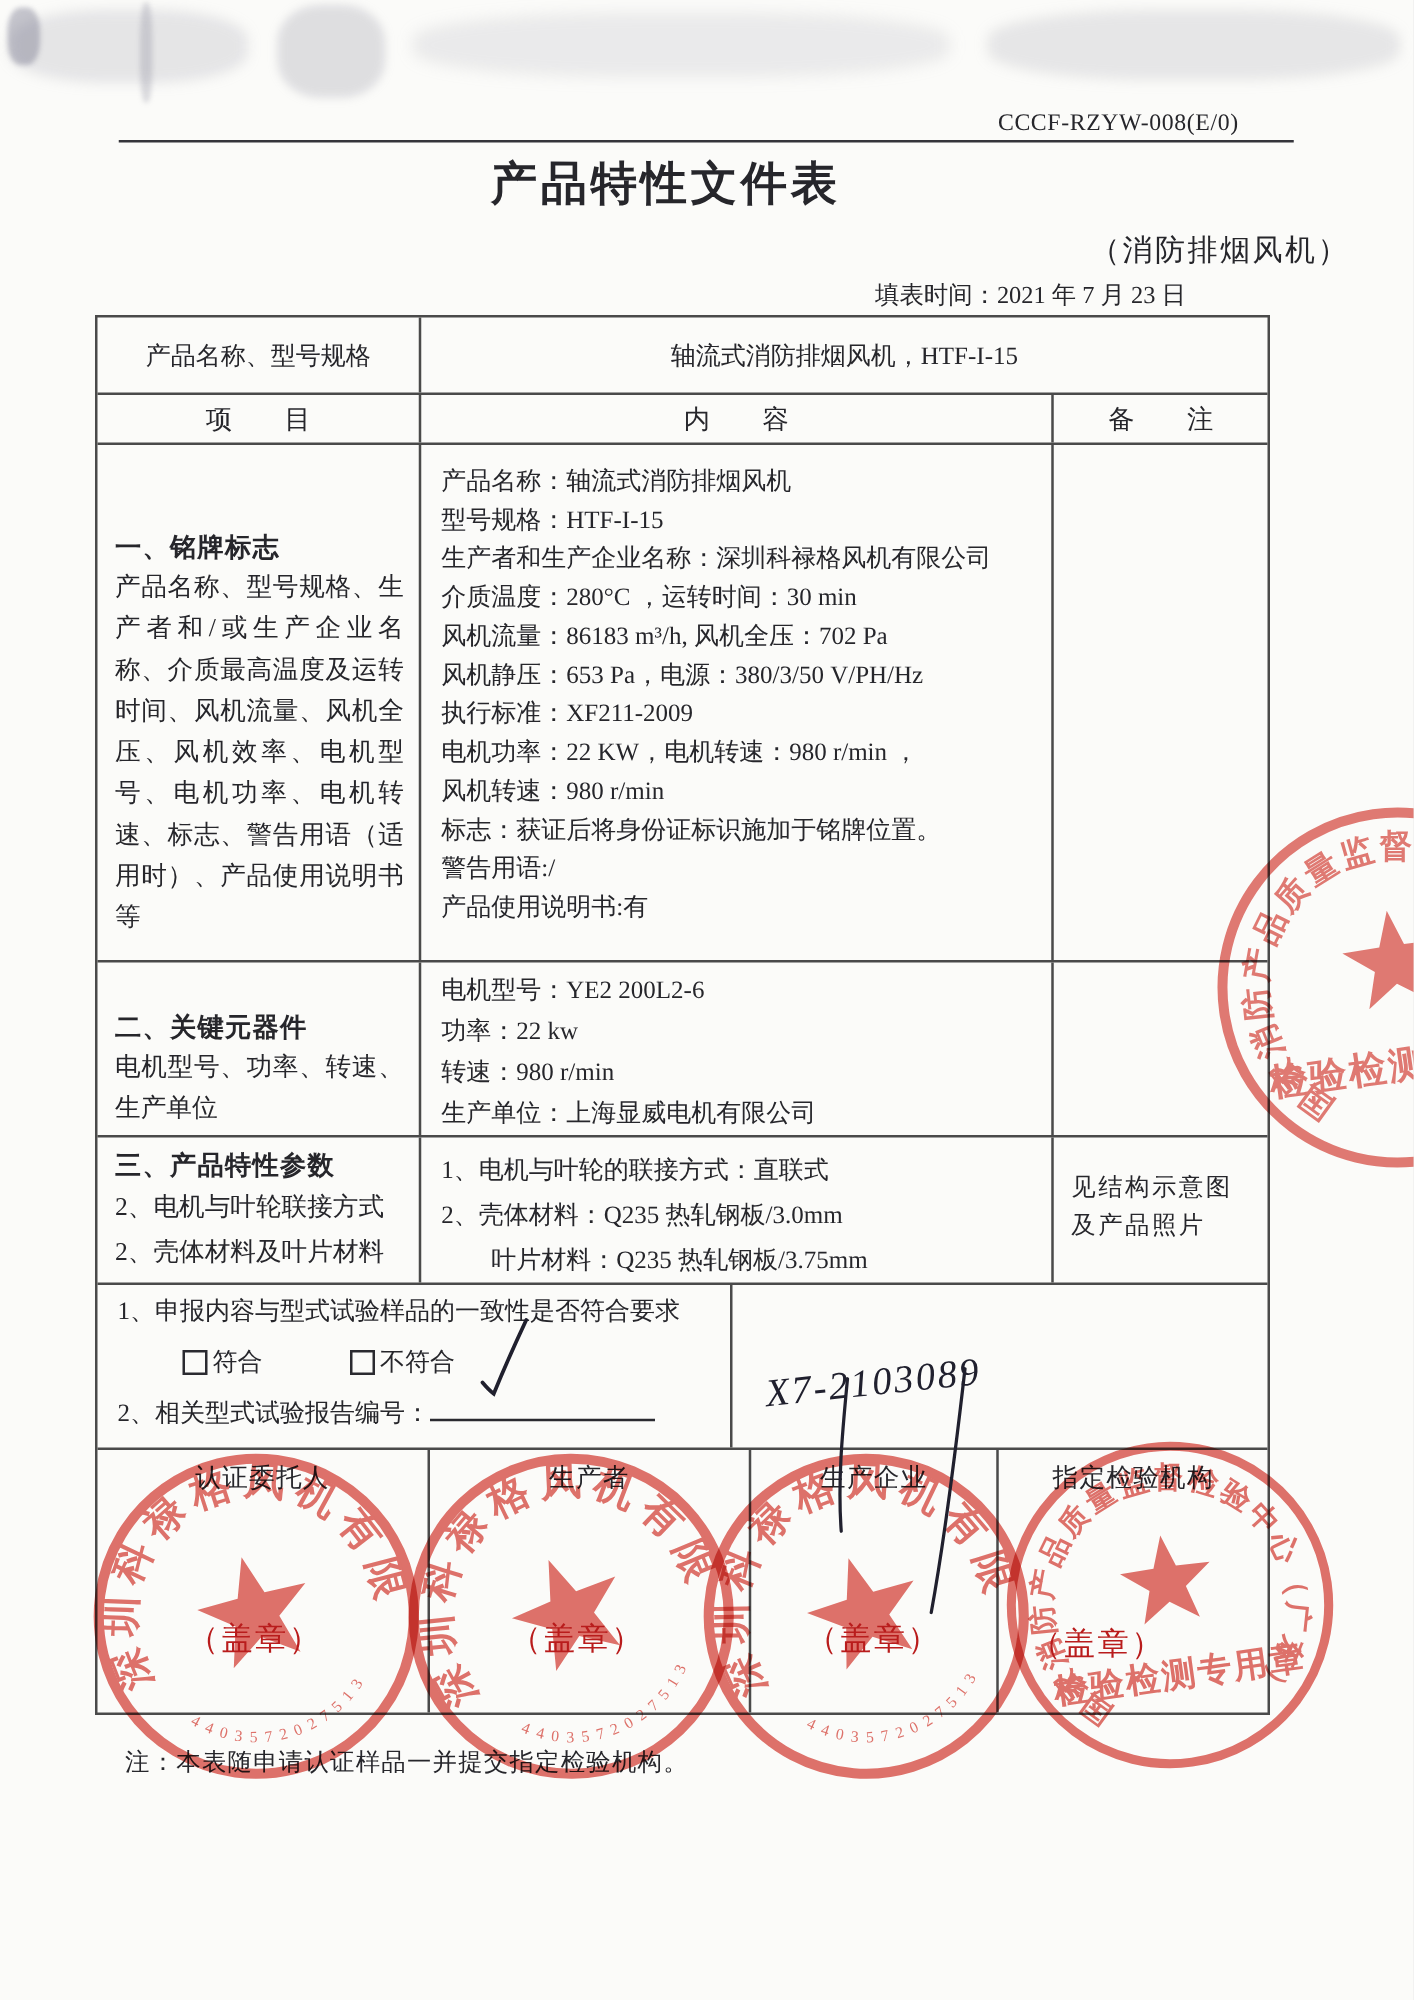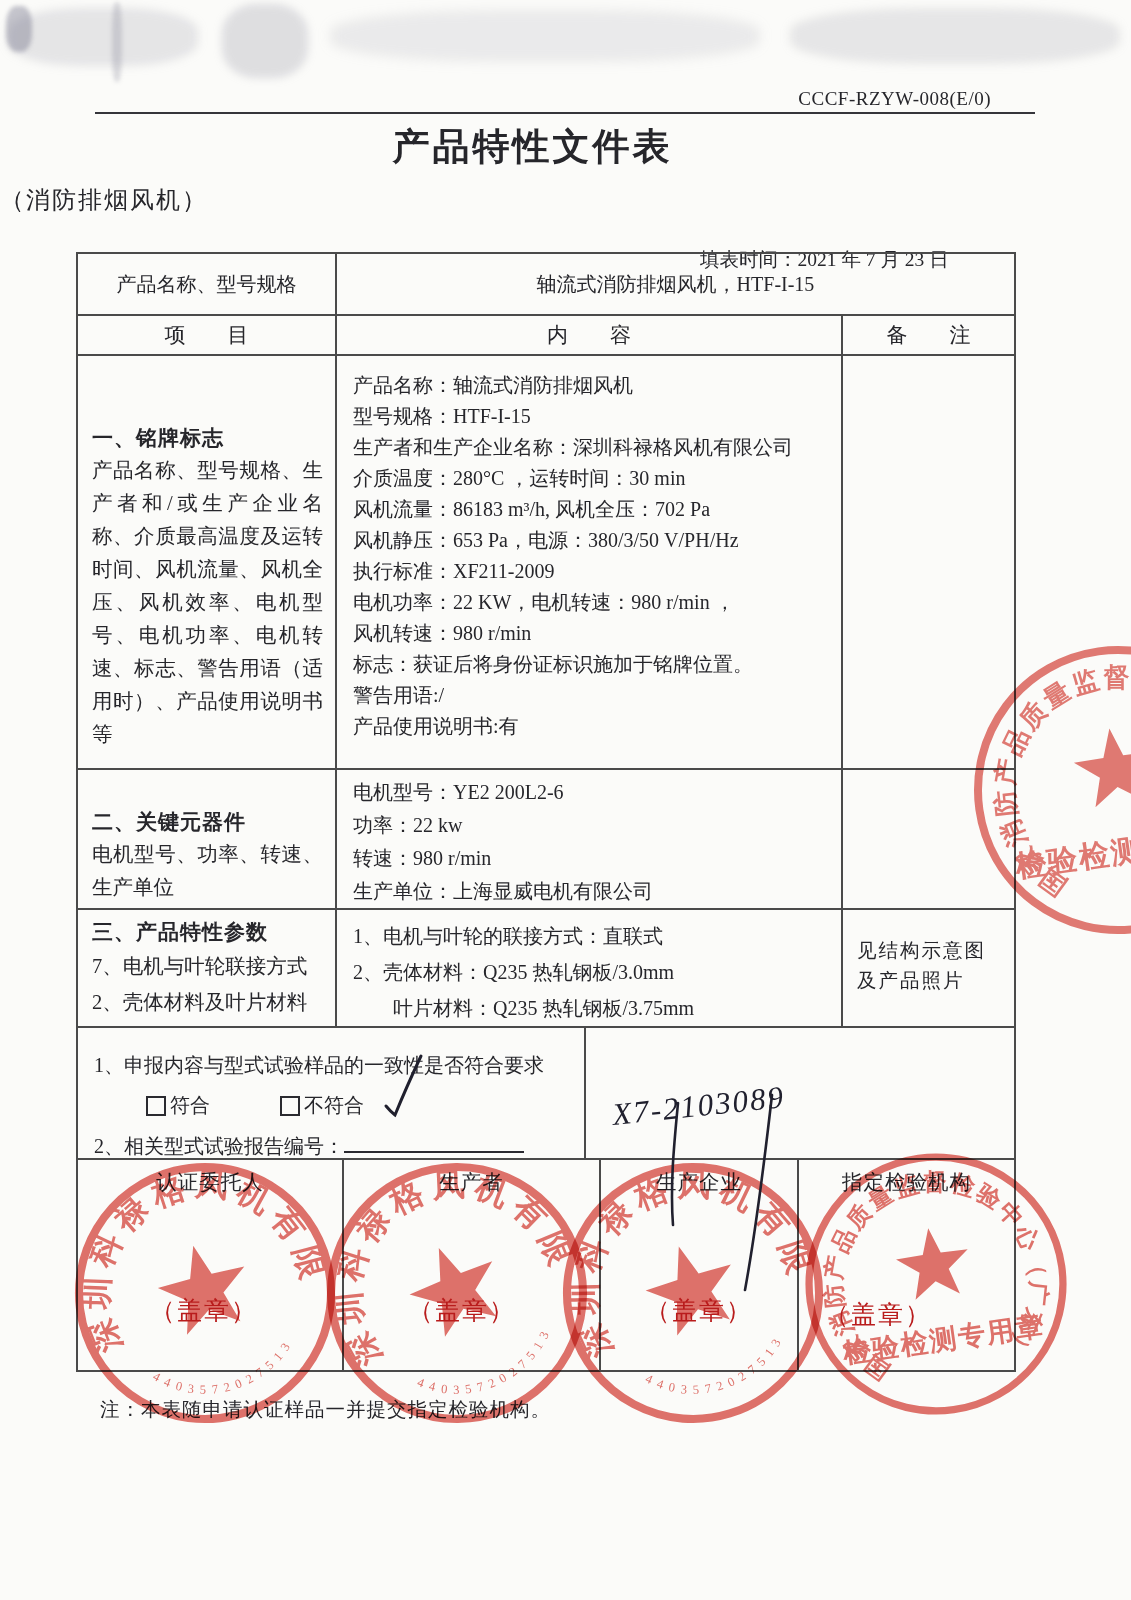--- a/index.html
+++ b/index.html
@@ -16,22 +16,22 @@
   .sm3{left:330px;top:10px;width:430px;height:52px;background:rgba(152,152,166,.17);filter:blur(6px);}
   .sm4{left:790px;top:8px;width:330px;height:56px;background:rgba(148,148,160,.20);filter:blur(5px);}
   .sm5{left:6px;top:6px;width:26px;height:46px;background:rgba(92,92,116,.34);filter:blur(2px);}
   .sm6{left:112px;top:2px;width:10px;height:80px;background:rgba(120,120,140,.25);filter:blur(2px);}
 
   .doc-code{position:absolute;top:88px;right:140px;font-size:19px;letter-spacing:.5px;}
   .hrule{position:absolute;top:112px;left:95px;width:940px;height:0;border-top:2.5px solid #35353b;}
   .doc-title{position:absolute;top:122px;left:0;width:1065px;text-align:center;
     font-family:"Liberation Sans","DejaVu Sans",sans-serif;
     font-size:37px;font-weight:bold;letter-spacing:3px;}
-  .doc-subtitle{position:absolute;top:184px;left:0;width:1080px;text-align:left;font-size:24px;letter-spacing:2px;}
-  .fill-date{position:absolute;top:222px;left:700px;font-size:19.5px;margin-top:24px;}
+  .doc-subtitle{position:absolute;top:184px;left:0;width:1080px;text-align:right;font-size:24px;letter-spacing:2px;}
+  .fill-date{position:absolute;top:222px;left:700px;font-size:19.5px;}
 
   
   .tbl{position:absolute;left:76px;top:252px;width:940px;border:2px solid #4a4a4a;box-sizing:border-box;font-size:20px;}
   .trow{display:flex;box-sizing:border-box;border-top:2px solid #4a4a4a;}
   .trow:first-child{border-top:none;}
   .tcell{box-sizing:border-box;border-left:2px solid #4a4a4a;position:relative;}
   .tcell:first-child{border-left:none;}
   .w1{width:257px;} .w2{width:506px;} .w3{width:173px;flex:1;}
   .rowA{height:60px;} .rowB{height:40px;} .rowC{height:414px;}
   .rowD{height:140px;} .rowE{height:118px;} .rowF{height:132px;} .rowG{height:212px;}
@@ -41,21 +41,21 @@
   .item-title{font-size:21px;font-weight:700;letter-spacing:1px;margin-bottom:2px;}
   .item-desc{text-align:justify;line-height:33px;font-size:20.5px;}
   .content-cell{padding:10px 8px 4px 16px;}
   .content-lines div{line-height:31px;white-space:nowrap;}
   .lines-loose div{line-height:33px;}
   .lines-xloose div{line-height:36px;}
   .remark-cell{padding:26px 10px 0 14px;line-height:30px;font-size:19.5px;letter-spacing:2px;}
   .rowF .item-cell{padding-top:24px;}
   .rowF-title2{padding-left:86px;line-height:36px;font-size:21px;}
   .rowF-title1{line-height:36px;font-size:21px;letter-spacing:1px;}
-  .q1{line-height:30px;margin-top:18px;white-space:nowrap;}
+  .q1{line-height:30px;margin-top:2px;white-space:nowrap;}
   .cb-row{margin-top:12px;padding-left:52px;display:flex;align-items:center;}
   .cbox{display:inline-block;width:16px;height:16px;border:2px solid #2a2a30;margin-right:4px;vertical-align:-2px;}
   .cb-item{display:flex;align-items:center;}
   .cb-gap{width:70px;}
   .q2{margin-top:12px;white-space:nowrap;}
   .report-line{display:inline-block;width:180px;border-bottom:2px solid #2a2a30;height:20px;}
 
   
   .sig-cell{padding-top:8px;text-align:center;font-size:20.5px;letter-spacing:1px;}
   .sw1{width:264px;} .sw2{width:257px;} .sw3{width:198px;} .sw4{width:195px;flex:1;}
@@ -142,21 +142,21 @@
             <div>生产单位：上海显威电机有限公司</div>
           </div>
       </div>
       <div class="tcell w3"></div>
     </div>
 
     <div class="trow rowE">
       <div class="tcell w1 item-cell" style="padding-top:8px;">
         <div class="item-title">三、产品特性参数</div>
         <div class="content-lines lines-xloose" style="font-size:20.5px">
-            <div>7、电机与叶轮联接方式</div>
+            <div>2、电机与叶轮联接方式</div>
             <div>2、壳体材料及叶片材料</div>
           </div>
       </div>
       <div class="tcell w2 content-cell" style="padding-top:8px;">
         <div class="content-lines lines-xloose">
             <div>1、电机与叶轮的联接方式：直联式</div>
             <div>2、壳体材料：Q235 热轧钢板/3.0mm</div>
             <div>　　叶片材料：Q235 热轧钢板/3.75mm</div>
           </div>
       </div>

